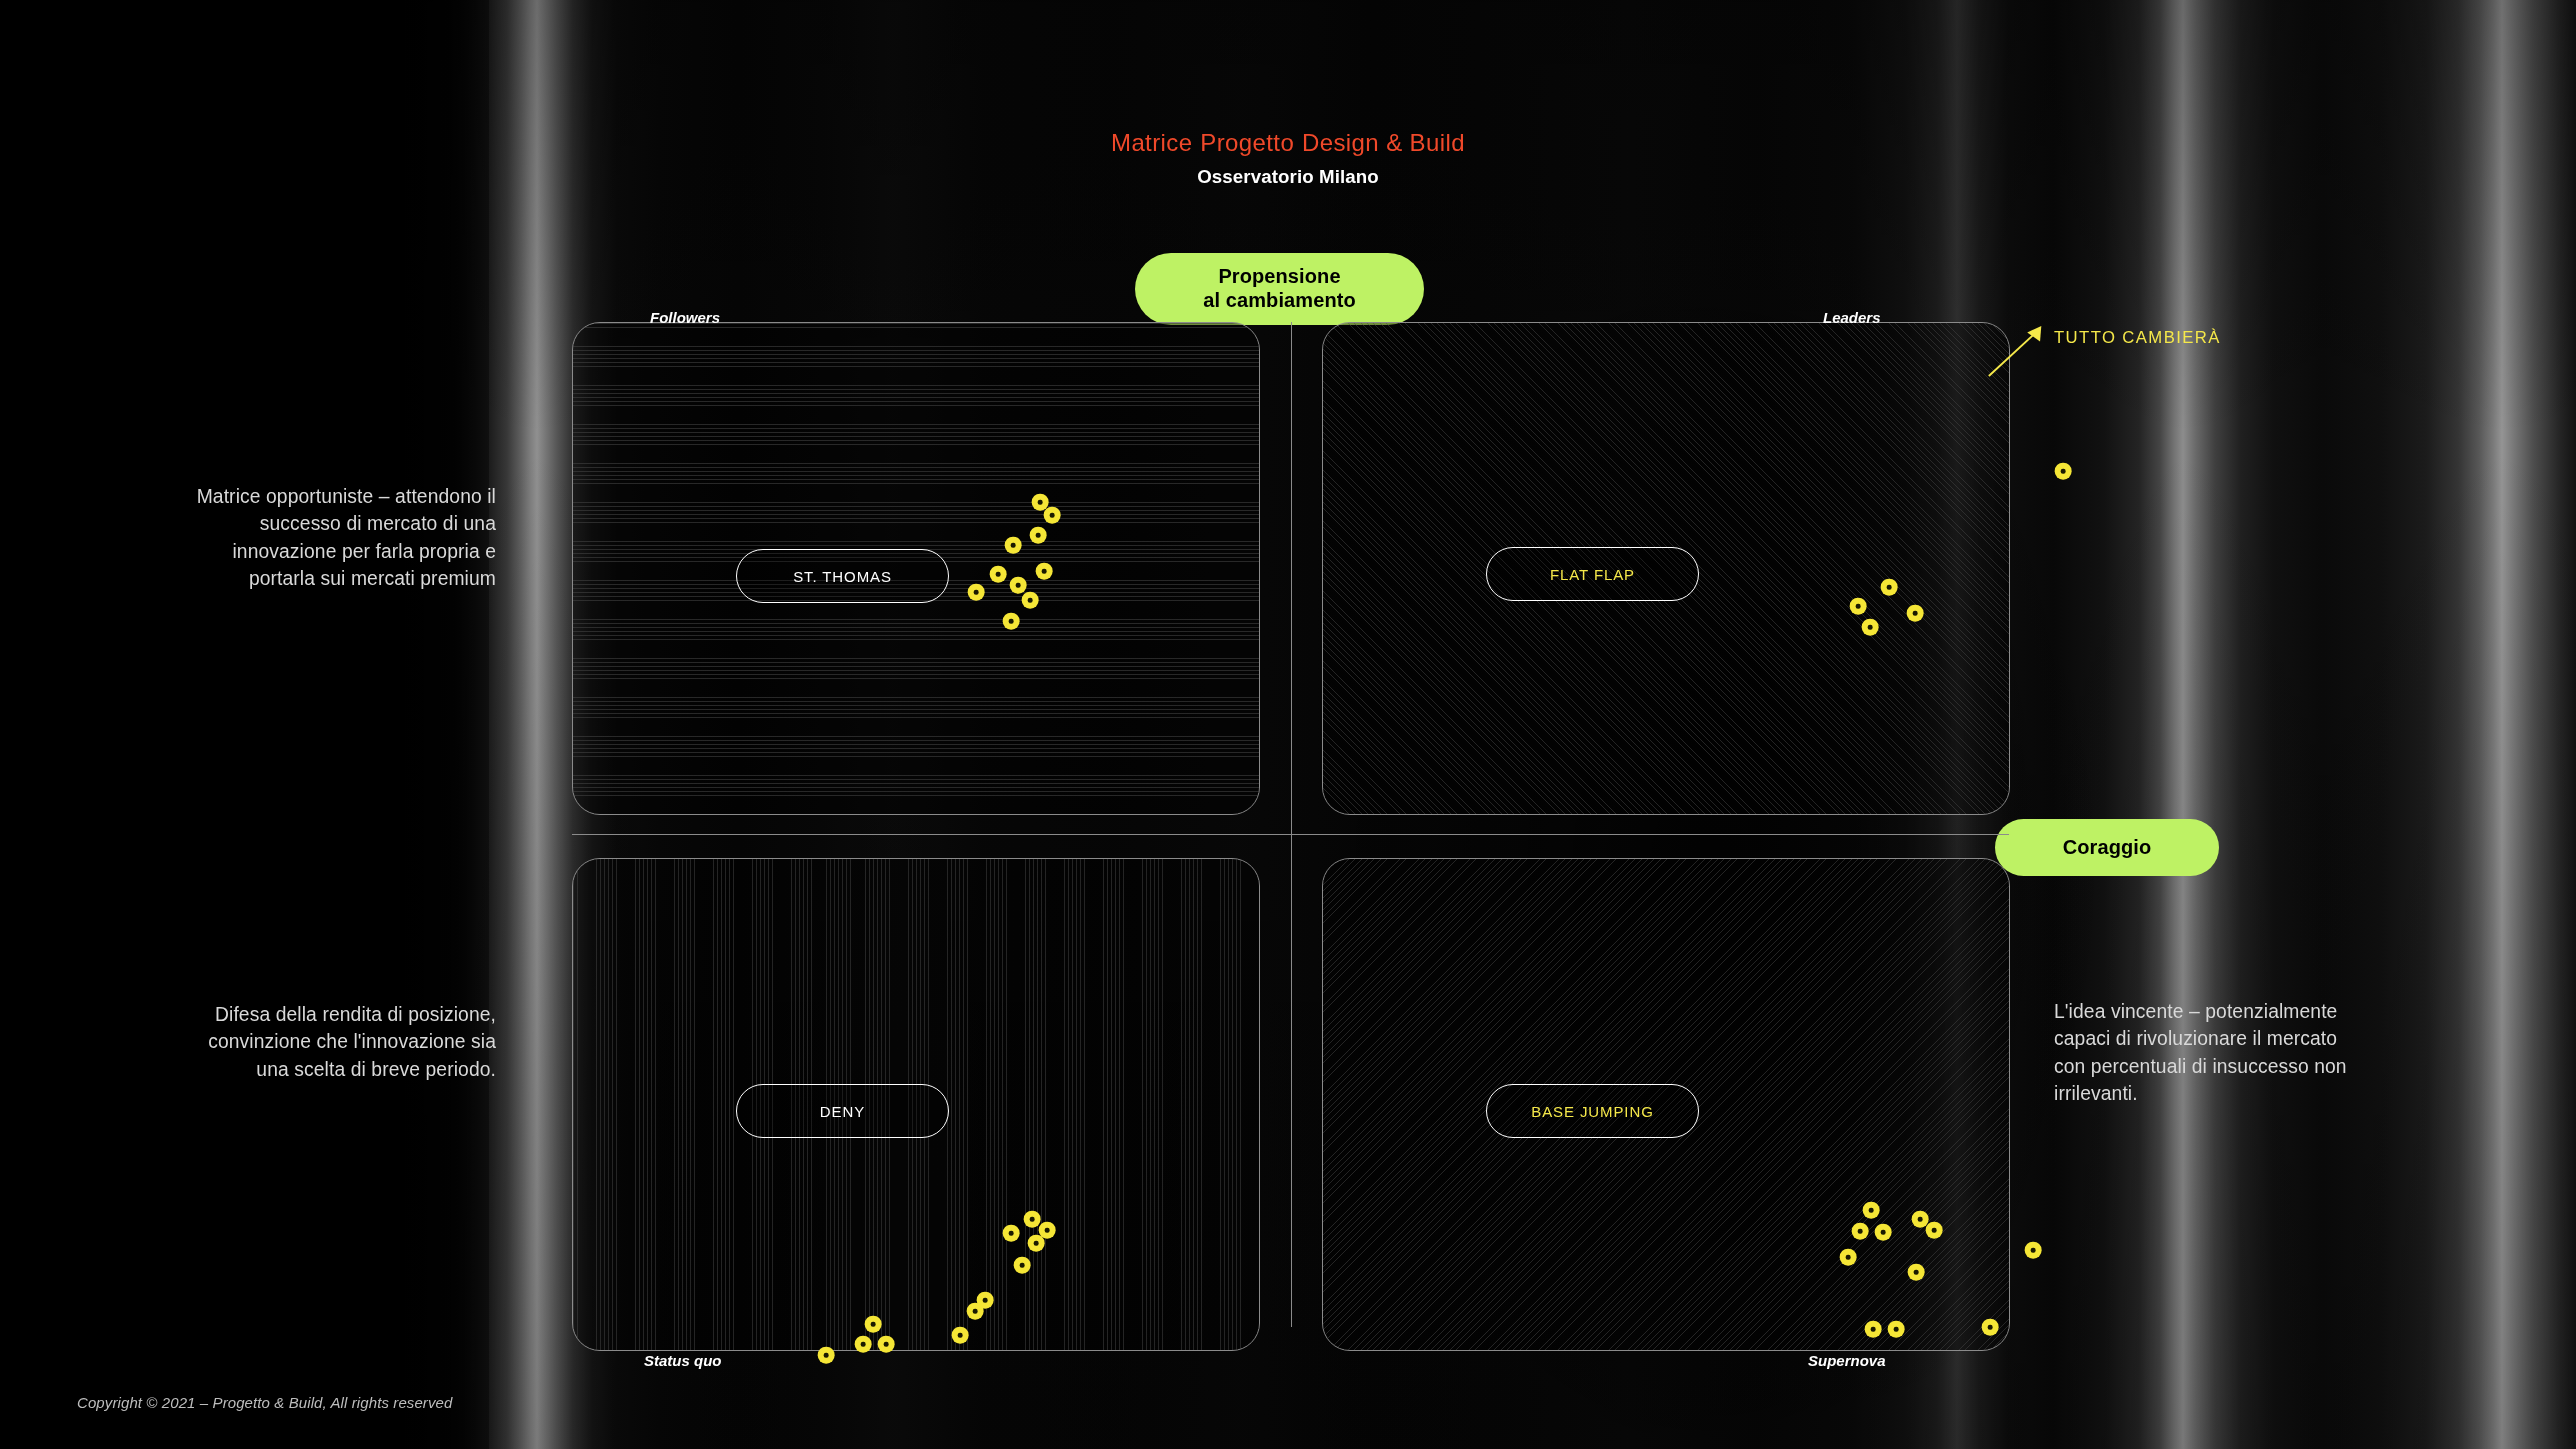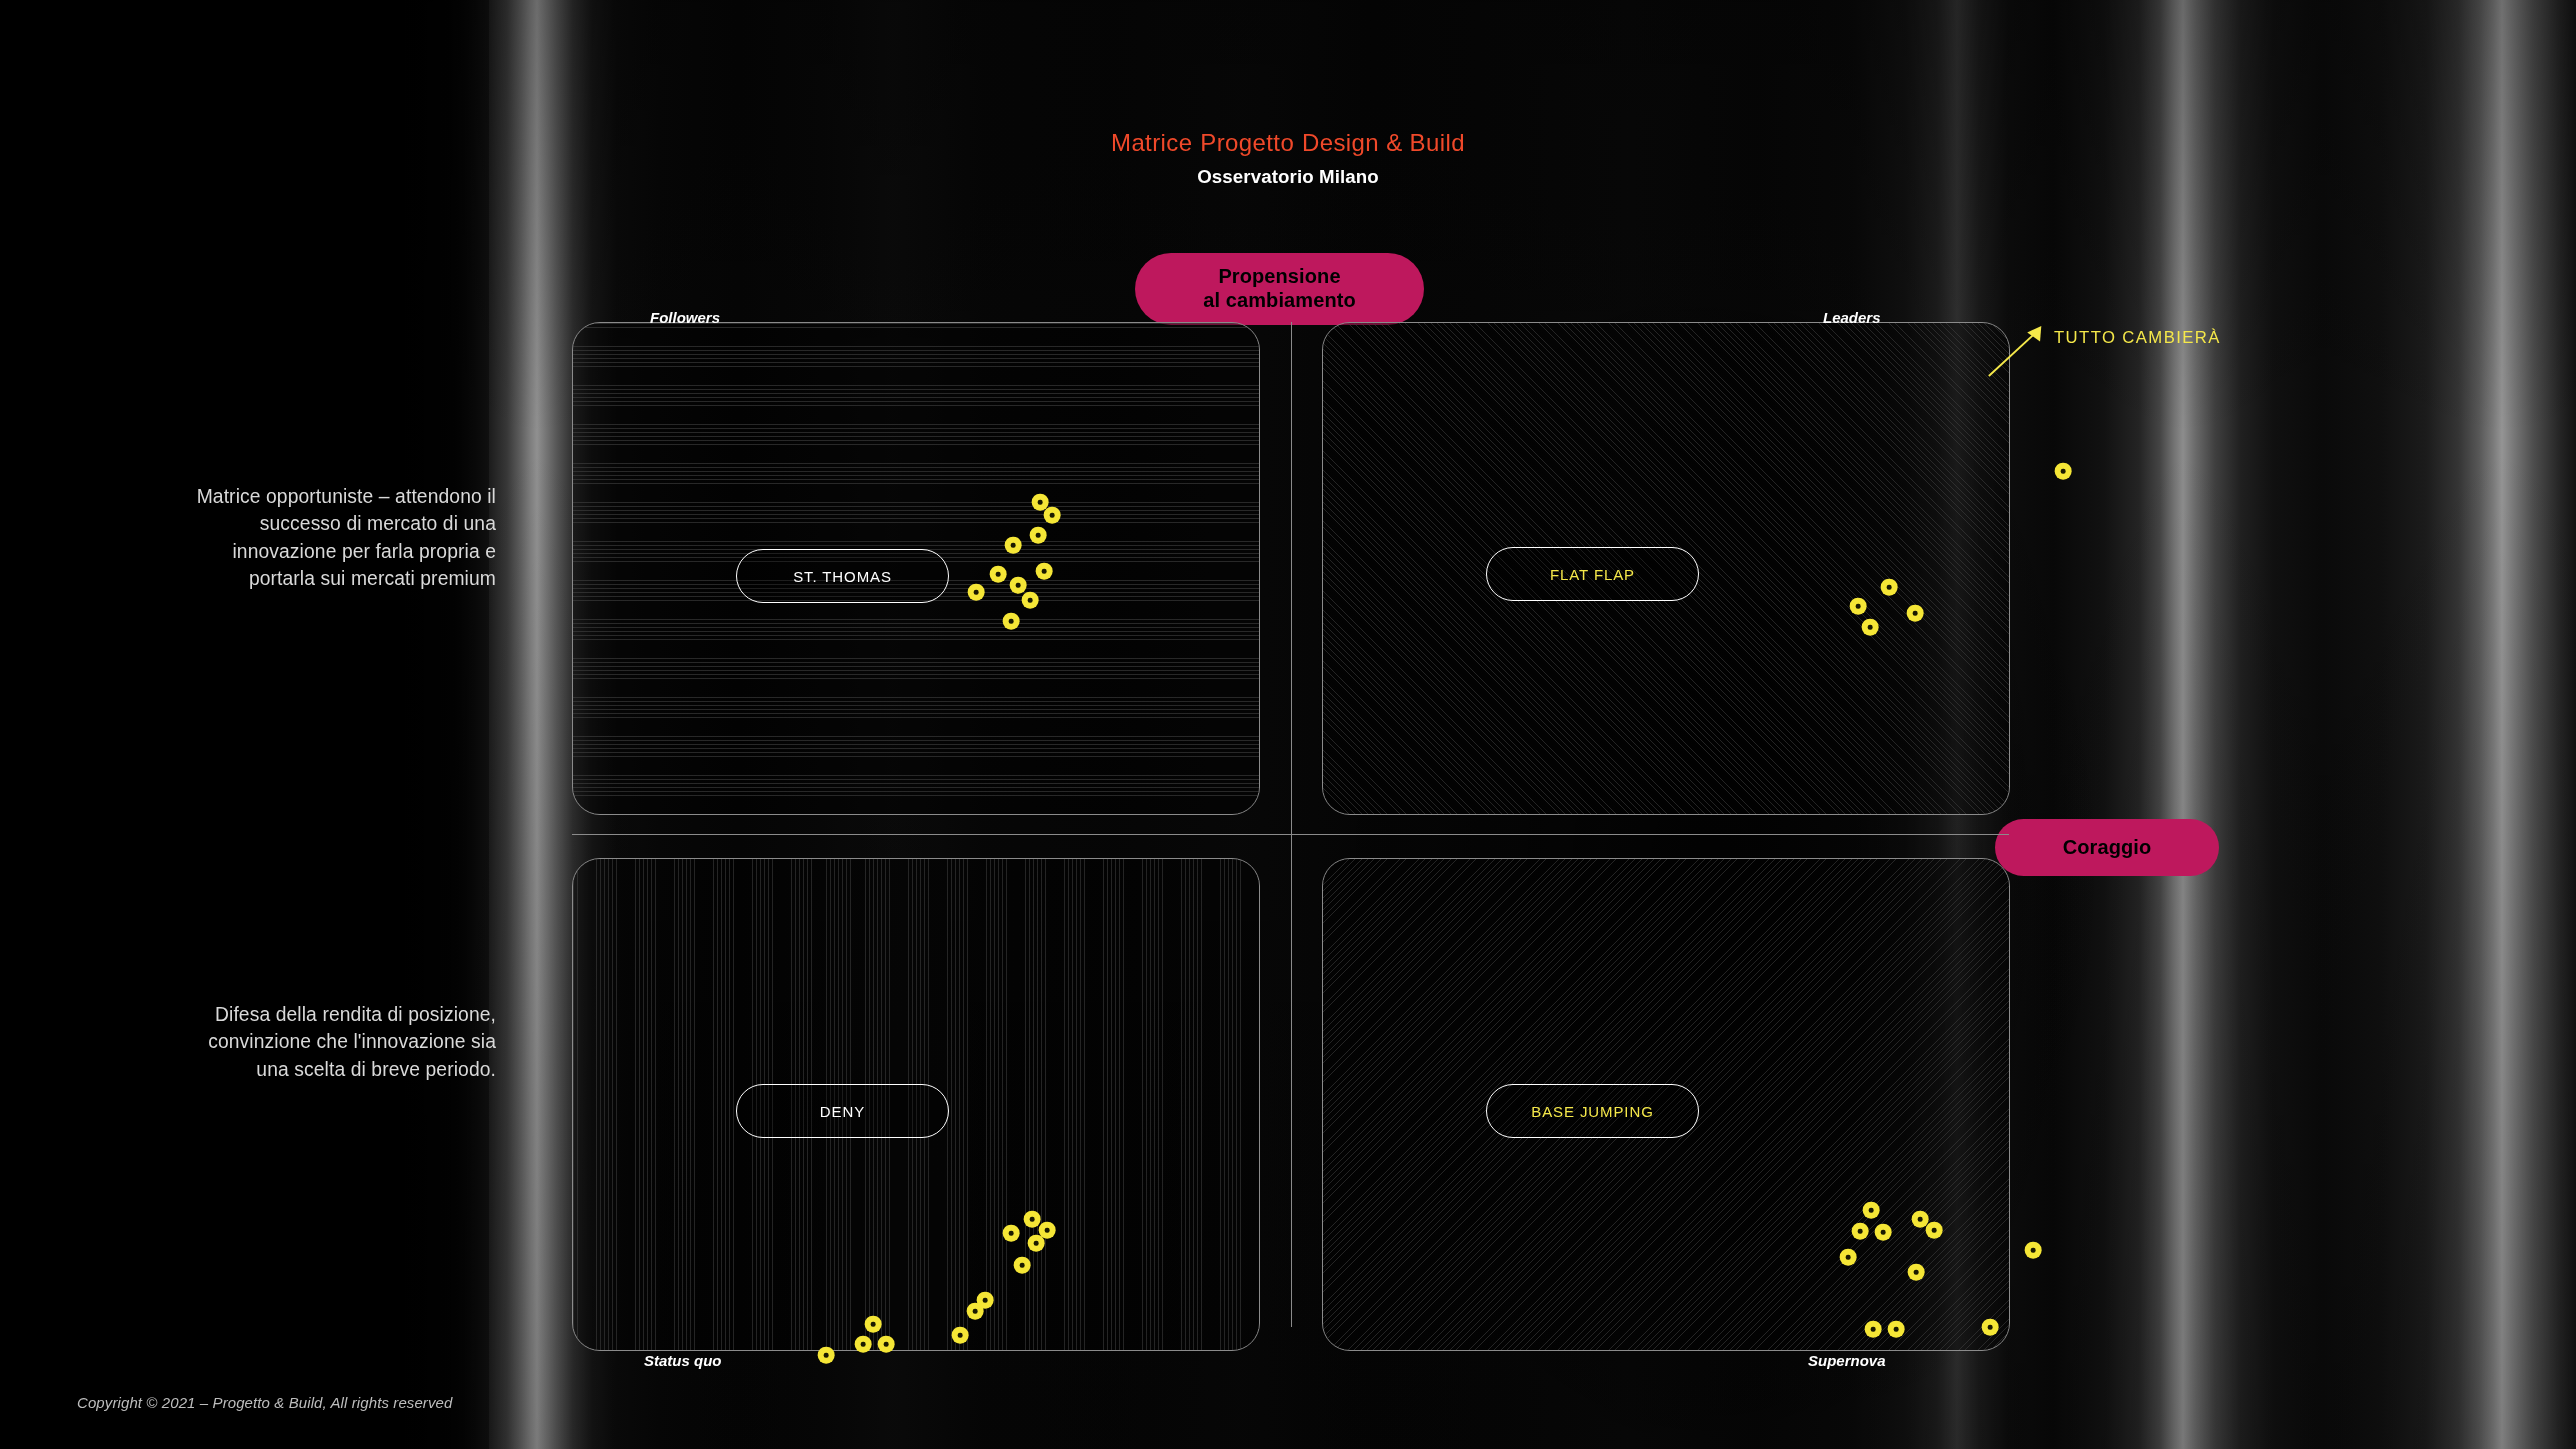--- a/index.html
+++ b/index.html
@@ -63,21 +63,21 @@
   .title span { margin: 0 3.9px; }
   .subtitle {
     margin-top: 9px;
     font-size: 18.7px; font-weight: 700; color: #ffffff;
     letter-spacing: 0.1px;
   }
 
   
   .pill {
     position: absolute;
-    background: #be185d; color: #000;
+    background: #bef264; color: #000;
     border-radius: 58px;
     display: flex; align-items: center; justify-content: center;
     text-align: center;
     font-weight: 700;
     line-height: 1.18;
     letter-spacing: 0.1px;
   }
   #pill-top {
     left: 1135px; top: 253px; width: 289px; height: 72px;
     font-size: 20px;
@@ -325,20 +325,21 @@
     <div class="qlabel" id="ql-br">BASE JUMPING</div>
   </div>
 
   <div class="corner" id="c-followers">Followers</div>
   <div class="corner" id="c-leaders">Leaders</div>
   <div class="corner" id="c-statusquo">Status quo</div>
   <div class="corner" id="c-supernova">Supernova</div>
 
   <div class="sidecopy" id="copy-tl">Matrice opportuniste – attendono il successo di mercato di una innovazione per farla propria e portarla sui mercati premium</div>
   <div class="sidecopy" id="copy-bl">Difesa della rendita di posizione, convinzione che l'innovazione sia una scelta di breve periodo.</div>
+  <div class="sidecopy" id="copy-br">L'idea vincente – potenzialmente capaci di rivoluzionare il mercato con percentuali di insuccesso non irrilevanti.</div>
 
   <svg id="annot-arrow" viewBox="0 0 100 90">
     <line x1="6" y1="84" x2="84" y2="12" stroke="#f5e84a" stroke-width="3"></line>
     <polygon points="88,6 86,30 66,16" fill="#f5e84a"></polygon>
   </svg>
   <div id="annot">TUTTO CAMBIERÀ</div>
 
   <div id="footer">Copyright ©  2021 – Progetto &amp; Build, All rights reserved</div>
 
 </div>

